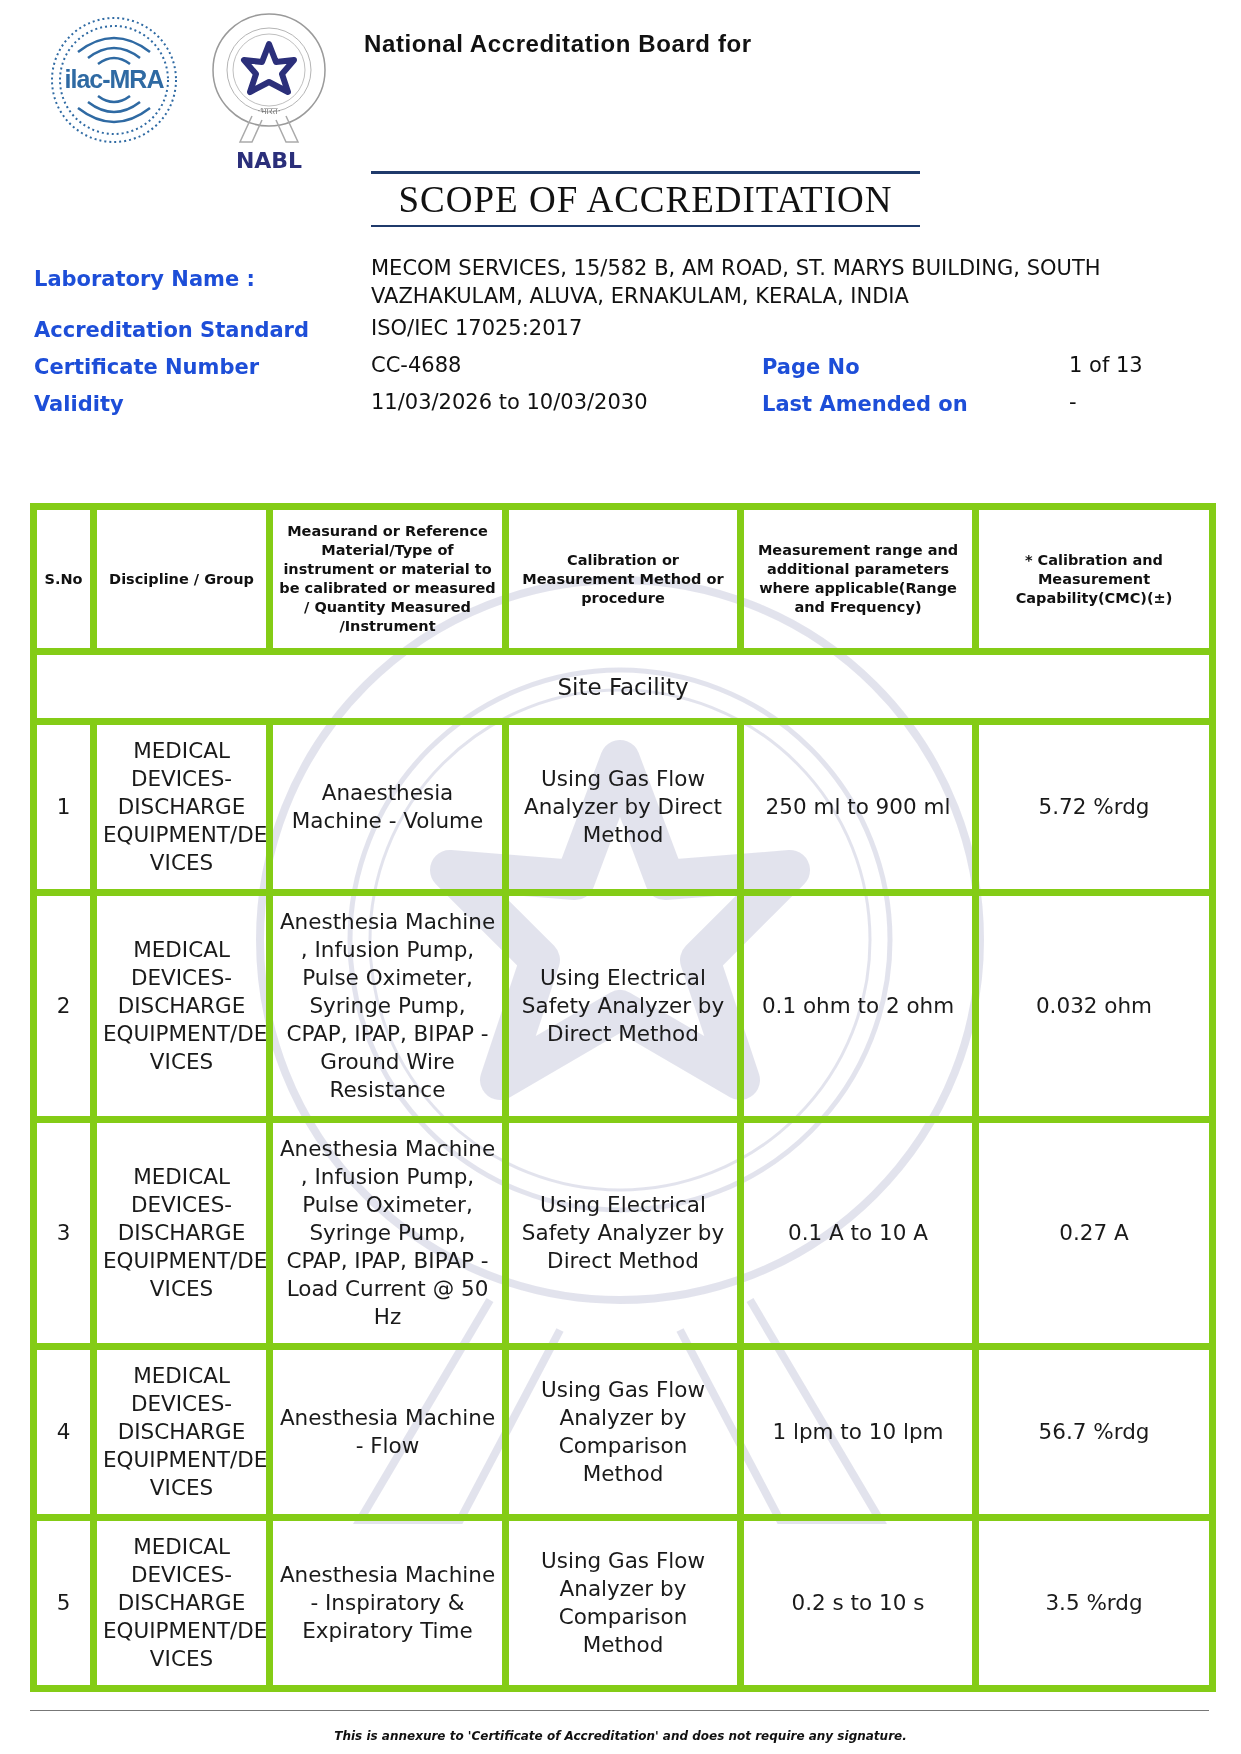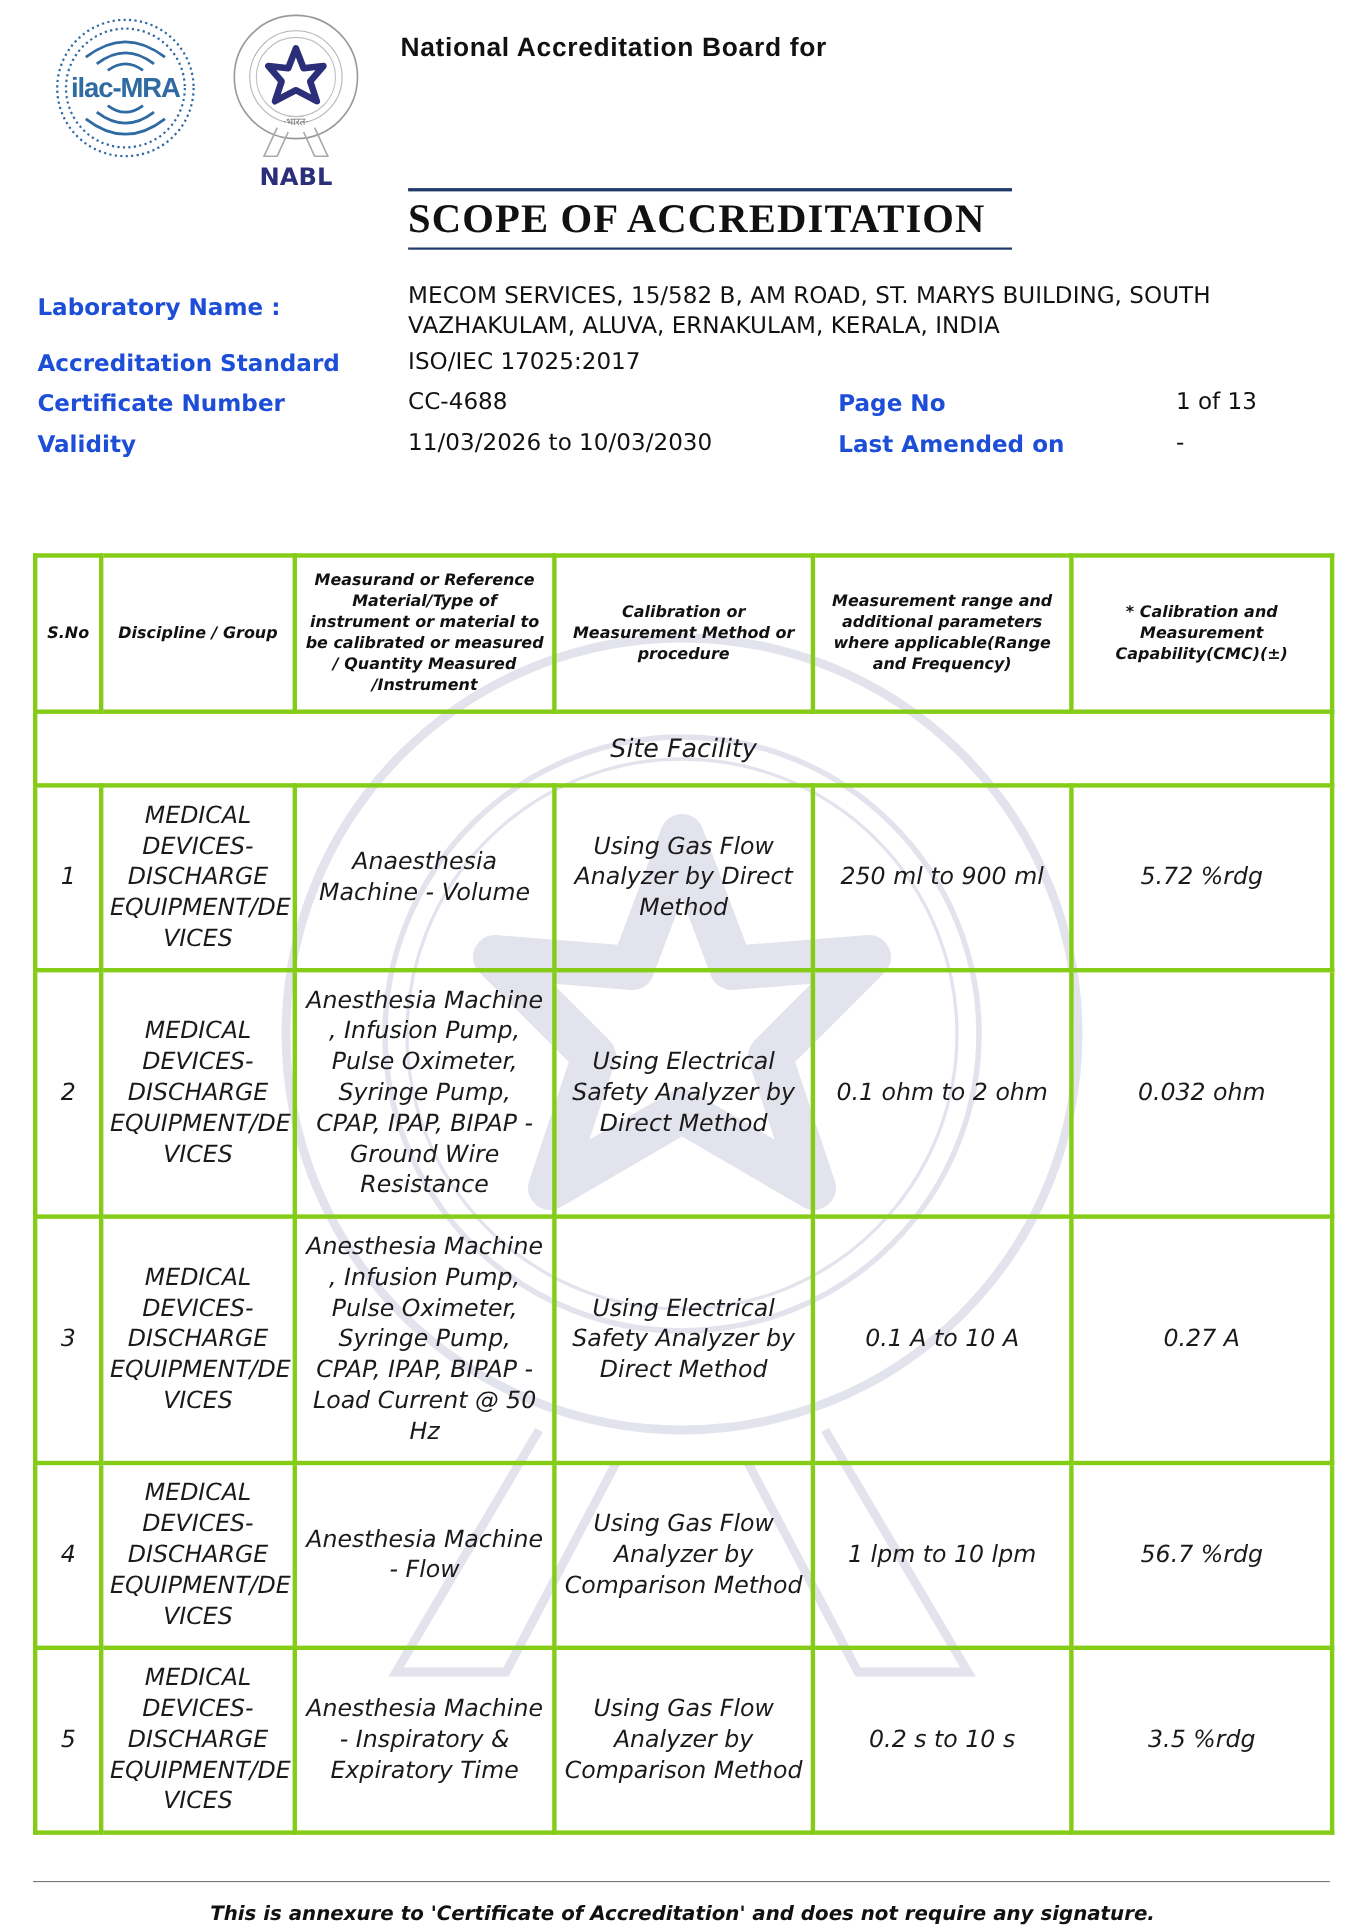--- a/index.html
+++ b/index.html
@@ -7,40 +7,40 @@
   .abs { position: absolute; }
 
   
   .ilac { left: 48px; top: 14px; width: 132px; height: 132px; }
   .nabl { left: 210px; top: 12px; width: 118px; height: 160px; }
 
   .org-title { left: 364px; top: 24px; font-family: "Liberation Sans", sans-serif; font-weight: bold; font-size: 24px; line-height: 39px; letter-spacing: 0.6px; color: #111; }
   .org-title div { white-space: nowrap; }
 
   .scope-rule-top { left: 371px; top: 171px; width: 549px; height: 3px; background: #1f3a6b; }
-  .scope-title { left: 371px; top: 178px; width: 549px; font-family: "Liberation Serif", serif; font-weight: bold; font-size: 37px; letter-spacing: 1px; color: #111; white-space: nowrap; }
+  .scope-title { left: 371px; top: 178px; width: 549px; text-align: center; font-family: "Liberation Serif", serif; font-weight: normal; font-size: 37px; letter-spacing: 1px; color: #111; white-space: nowrap; }
   .scope-rule-bot { left: 371px; top: 225px; width: 549px; height: 2px; background: #1f3a6b; }
 
   .info-label { font-family: "DejaVu Sans", sans-serif; font-weight: bold; font-size: 21px; color: #1d4ed8; white-space: nowrap; }
   .info-value { font-family: "DejaVu Sans", sans-serif; font-size: 21px; color: #111; white-space: nowrap; line-height: 28px; }
 
   
   .watermark { left: 190px; top: 560px; width: 860px; height: 1000px; opacity: 0.13; pointer-events: none; }
 
   
   .scope-table { left: 30px; top: 503px; width: 1179px; border-collapse: collapse; table-layout: fixed; background: transparent; }
-  .scope-table td, .scope-table th { border: 4px solid #84cc16; padding: 12px 6px; vertical-align: middle; font-style: italic; }
+  .scope-table td, .scope-table th { border: 7px solid #84cc16; padding: 12px 6px; vertical-align: middle; }
   .scope-table th { font-family: "DejaVu Sans", sans-serif; font-weight: bold; font-size: 14.5px; line-height: 19px; text-align: center; height: 104px; }
   .scope-table td { font-family: "DejaVu Sans", sans-serif; font-size: 21.5px; line-height: 28px; text-align: center; color: #1a1a1a; }
   .scope-table tr.section td { text-align: center; height: 39px; font-size: 23px; }
   .scope-table td.sno { padding-left: 6px; }
   .scope-table td.disc { padding-left: 6px; }
 
   .footer-rule { left: 30px; top: 1710px; width: 1179px; height: 1px; background: #777; }
-  .footer-text { left: 0; top: 1729px; width: 1241px; text-align: center; font-family: "DejaVu Sans", sans-serif; font-style: italic; font-weight: bold; font-size: 18px; color: #111; }
+  .footer-text { left: 0; top: 1729px; width: 1241px; text-align: center; font-family: "DejaVu Sans", sans-serif; font-style: italic; font-weight: bold; font-size: 12px; color: #111; }
 </style>
 </head>
 <body>
 
 <div class="abs ilac">
   <svg width="132" height="132" viewBox="0 0 132 132">
     <g fill="none" stroke="#2f6aa3" stroke-width="2" stroke-dasharray="2 3">
       <circle cx="66" cy="66" r="62"></circle>
       <circle cx="66" cy="66" r="54"></circle>
     </g>

